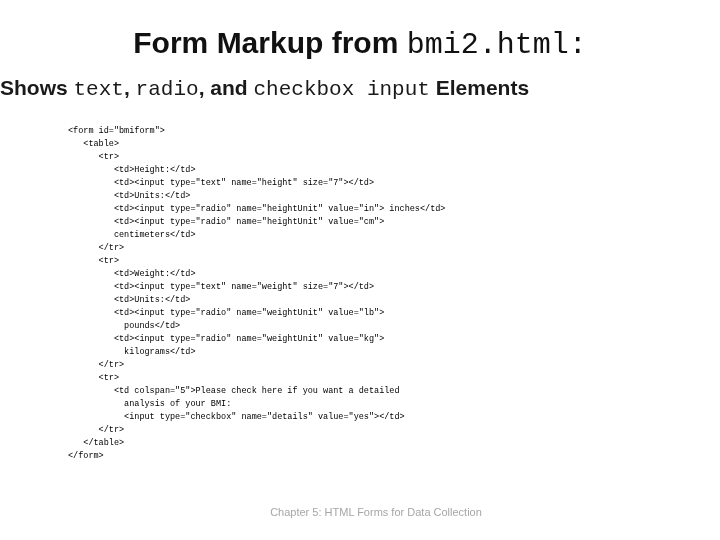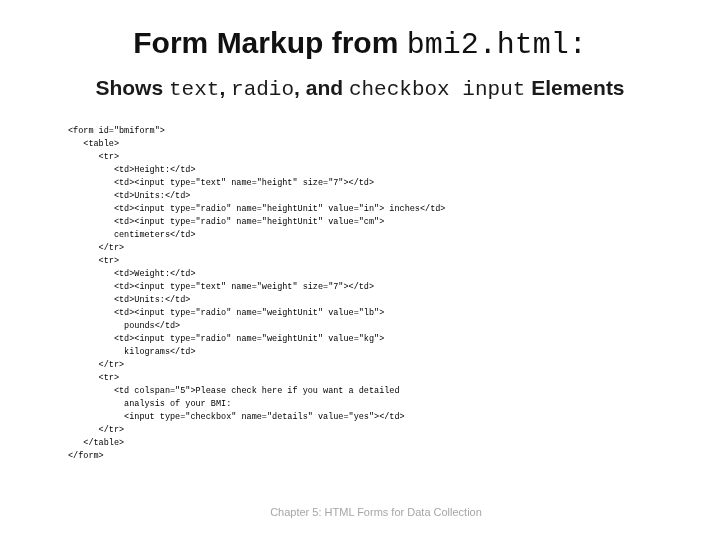--- a/index.html
+++ b/index.html
@@ -21,21 +21,21 @@
     letter-spacing: 0;
     white-space: nowrap;
   }
   .t-mono, .s-mono {
     font-family: "Liberation Mono", "DejaVu Sans Mono", monospace;
     font-weight: 400;
   }
   .subtitle {
     position: absolute;
     top: 76px; left: 0; right: 0;
-    text-align: center;
+    text-align: left;
     font-size: 21px;
     font-weight: 700;
     color: #1a1a1a;
     white-space: nowrap;
   }
   .subtitle .s-mono { font-size: 21px; }
   .code {
     position: absolute;
     left: 68px; top: 125px;
     font-family: "Liberation Mono", "DejaVu Sans Mono", monospace;

